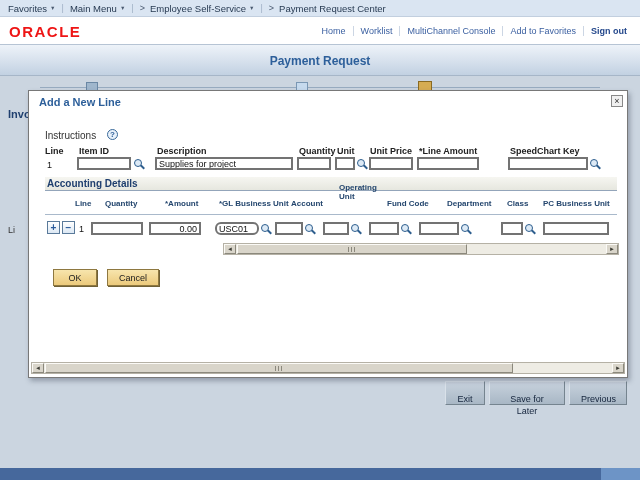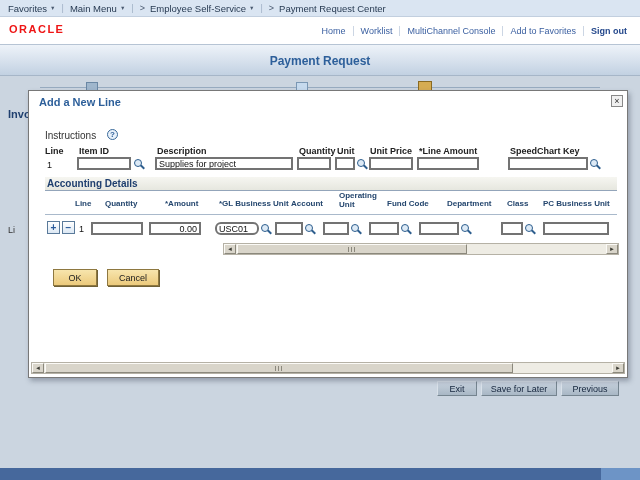--- a/index.html
+++ b/index.html
@@ -11,21 +11,21 @@
   .crumbbar { position:absolute; left:0; top:0; width:640px; height:17px; background:#dae5f2;
               border-bottom:1px solid #c2cfdf; display:flex; align-items:center; padding:0 8px;
               font-size:9.5px; color:#273a52; }
   .crumb { cursor:pointer; display:inline-flex; align-items:center; gap:3px; white-space:nowrap; }
   .caret { font-size:5.5px; color:#4a5a70; }
   .crumb-sep { margin:0 6px; color:#9fb0c4; font-size:9px; }
   .crumb-arrow { margin-right:5px; color:#4a5a70; font-size:9px; }
 
   
   .headbar { position:absolute; top:17px; left:0; width:640px; height:27px; background:#ffffff; }
-  .brand { position:absolute; left:9px; top:6px; font-size:11px; font-weight:bold;
+  .brand { position:absolute; left:9px; top:6px; font-size:15px; font-weight:bold;
            color:#ee1515; letter-spacing:1.5px; }
   .hlinks { position:absolute; right:6px; top:9px; display:flex; font-size:9px; }
   .hlink { padding:0 7px; color:#3a5fa0; cursor:pointer; border-left:1px solid #ccd6e4; white-space:nowrap; }
   .hlink:first-child { border-left:none;text-align:center; }
   .hlink.signout { font-weight:bold; color:#24488c;text-align:center; }
 
   
   .banner { position:absolute; top:44px; left:0; width:640px; height:32px;
             background:linear-gradient(#eef3f9,#c2d1e2);
             border-top:1px solid #b6c4d4; border-bottom:1px solid #a6b6c8; }
@@ -38,21 +38,21 @@
   #ws1 { left:86px;  background:#9fb6cc; border:1px solid #6a87a4; }
   #ws2 { left:296px; background:#c6daee; border:1px solid #7a97b4; }
   #ws3 { left:418px; top:81px; width:14px; height:10px; background:#d6ac52; border:1px solid #8a6a20; }
   .clip-invoice { position:absolute; left:8px; top:108px; font-weight:bold; font-size:11px; color:#1f3f6f; }
   .clip-line    { position:absolute; left:8px; top:225px; font-size:9px; color:#333; }
 
   .gray-btn { position:absolute; top:381px; height:15px;
               background:linear-gradient(#c8d2dd,#a8b7c5);
               border:1px solid #75848f; border-top-color:#d9e1e9; border-left-color:#d9e1e9;
               font-size:9px; color:#14243c; text-align:center; line-height:12px; cursor:pointer;
-              font-family:inherit; padding:0; }
+              font-family:inherit; padding:11px;margin-left:8px; }
   #btn-exit { left:437px; width:40px; }
   #btn-save { left:481px; width:76px; }
   #btn-prev { left:561px; width:58px; }
 
   .footer-bar    { position:absolute; left:0;   top:468px; width:640px; height:12px; background:#46689c; }
   .footer-accent { position:absolute; left:601px; top:468px; width:39px; height:12px; background:#6d94c6; }
 
   
   .modal { position:absolute; left:28px; top:90px; width:600px; height:288px; background:#fff;
            border:1px solid #787878; box-shadow:2px 3px 5px rgba(40,50,70,0.35);padding-left:12px; }
@@ -76,21 +76,21 @@
   .mag::before { content:""; position:absolute; left:1px; top:2px; width:6px; height:6px;
                  border:1px solid #2e5e8e; border-radius:50%; background:#ddeaf6; }
   .mag::after  { content:""; position:absolute; left:7px; top:9px; width:5px; height:2px;
                  background:#2e5e8e; transform:rotate(45deg); }
 
   .acct-bar { position:absolute; left:16px; top:86px; width:572px; height:14px;
               background:linear-gradient(#f6f6f1,#e6e7df); border-bottom:1px solid #93a5ba; }
   .acct-title { position:absolute; left:2px; top:1px; font-size:10px; font-weight:bold; color:#1f3f6f; }
 
   .col-head { position:absolute; top:108px; font-size:8px; font-weight:bold; color:#24466e; white-space:nowrap; }
-  .col-head.two-line { top:100px; white-space:normal; width:38px; line-height:1.15; }
+  .col-head.two-line { top:92px; white-space:normal; width:38px; line-height:1.15; }
   .grid-headline { position:absolute; left:16px; top:123px; width:572px; height:1px; background:#a9b9cb; }
 
   .sbtn { position:absolute; top:130px; width:13px; height:13px; border:1px solid #5a7a9a;
           background:linear-gradient(#ffffff,#dce8f4); color:#2a5a9a; font-size:10px; font-weight:bold;
           line-height:9px; text-align:center; cursor:pointer; padding:0; font-family:inherit; }
 
   .tan-btn { position:absolute; top:178px; height:17px;
              background:linear-gradient(#f7e5ad,#ecca7c); border:1px solid #8e7840;
              box-shadow:1px 1px 0 #6f6036; font-size:9px; color:#202020; text-align:center;
              cursor:pointer; font-family:inherit; padding:0 10px; line-height:14px; }

